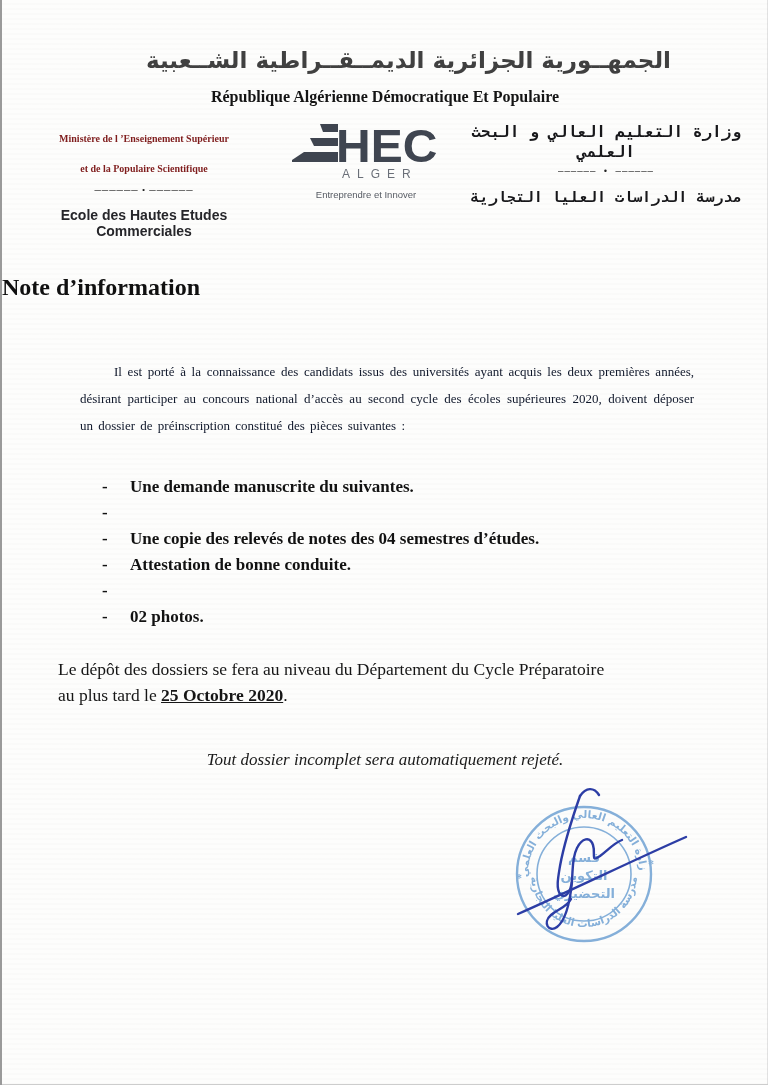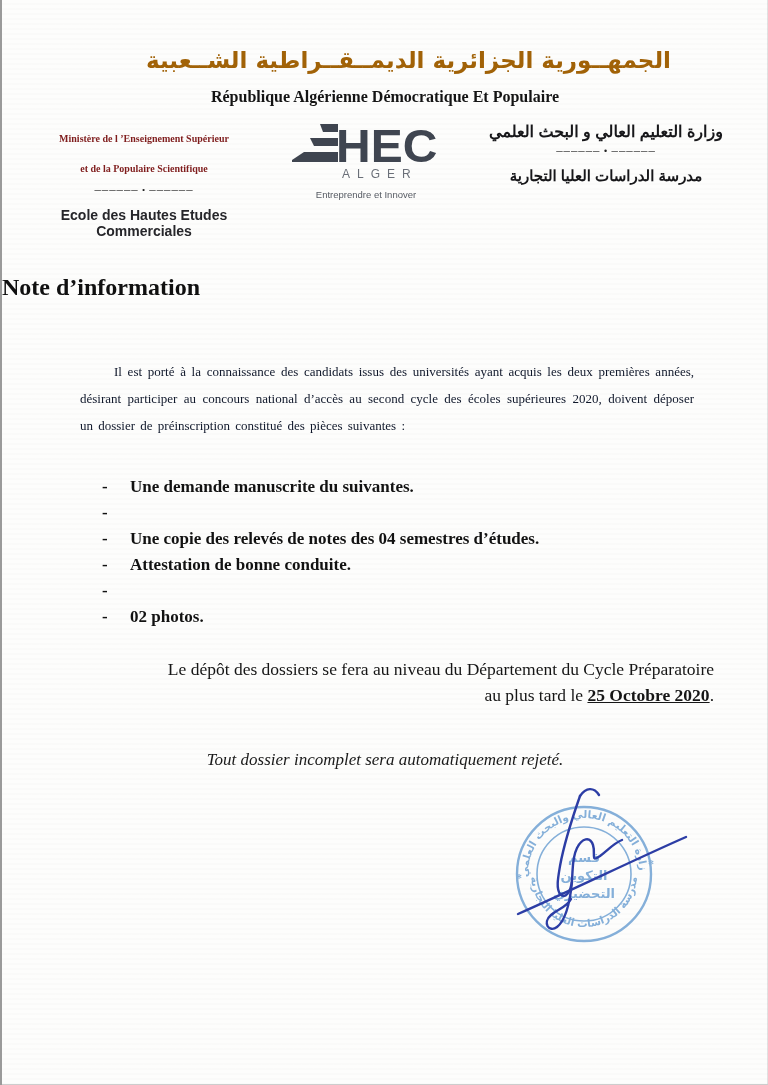--- a/index.html
+++ b/index.html
@@ -17,62 +17,62 @@
   }
   
   .page::before {
     content:""; position:absolute; inset:0; pointer-events:none;
     background:repeating-linear-gradient(0deg, rgba(0,0,0,0.012) 0 2px, rgba(0,0,0,0) 2px 5px);
   }
 
   .hdr-ar {
     position:absolute; top:46px; left:0; width:100%;
     text-align:center; font-weight:bold; font-size:23px; line-height:28px;
-    font-family:"DejaVu Sans","Liberation Sans",sans-serif; color:#a16207;padding-left:47px;
+    font-family:"DejaVu Sans","Liberation Sans",sans-serif; color:#404040;padding-left:47px;
   }
   .hdr-fr {
     position:absolute; top:80px; left:0; width:100%;
     text-align:center; font-weight:bold; font-size:16px; color:#141414;margin-top:8px;
   }
 
   .col-left {
     position:absolute; top:120px; left:16px; width:252px; text-align:center;
   }
   .col-left .m1, .col-left .m2 { font-weight:bold; font-size:10px; line-height:22px; color:#7f1d1d;margin-top:8px; }
   .divider { font-size:9px; letter-spacing:1px; color:#232323; line-height:14px; margin-top:3px; }
   .school-fr {
     margin-top:10px; font-family:"Liberation Sans","DejaVu Sans",sans-serif;
     font-weight:bold; font-size:14px; color:#26262a;
   }
 
   .logo-wrap { position:absolute; top:116px; left:288px; width:152px; text-align:center; }
 
   .col-right { position:absolute; top:122px; right:14px; width:296px; text-align:center;
-    font-family:Liberation Sans, sans-serif; }
+    font-family:Liberation Mono, monospace; }
   .col-right .ar1 { font-weight:bold; font-size:16px; color:#17171a; }
   .col-right .ar2 { margin-top:9px; font-weight:bold; font-size:15px; color:#17171a; }
 
   .doc-title {
     position:absolute; top:274px; left:0; width:100%;
     text-align:left; font-weight:bold; font-size:24px; color:#101010;
   }
 
   .intro {
     position:absolute; top:358px; left:78px; width:614px;
     font-size:13px; line-height:27px; text-align:justify; text-indent:34px;
     word-spacing:2px; color:#0f172a;
   }
 
   .req-list { position:absolute; top:474px; left:100px; width:580px; list-style:none; }
   .req-list li { display:flex; line-height:26px; font-weight:bold; font-size:17px; color:#121212; }
   .req-list .dash { width:28px; flex:0 0 28px; }
 
   .deposit {
     position:absolute; top:656px; left:56px; width:656px;
-    text-align:right; font-size:17.5px; line-height:26px; color:#161616;
+    text-align:left; font-size:17.5px; line-height:26px; color:#161616;
   }
   .deadline { font-weight:bold; text-decoration:underline; }
 
   .warning {
     position:absolute; top:750px; left:0; width:100%;
     text-align:center; font-style:italic; font-size:17px; color:#1a1a1a;
   }
 
   .stamp-zone { position:absolute; top:782px; left:470px; width:230px; height:190px; }
   .stamp-zone svg { display:block; }

